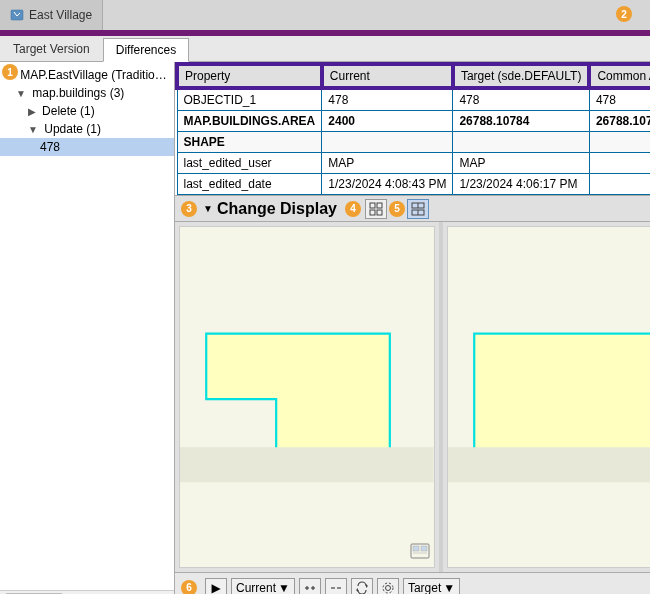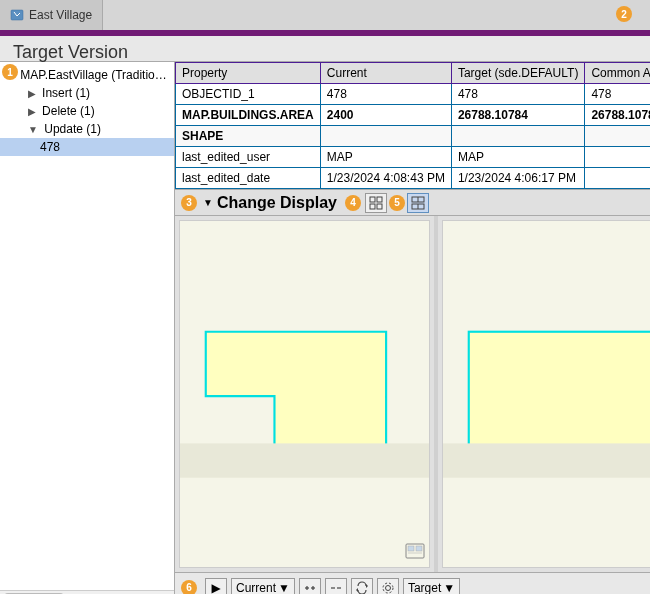--- a/index.html
+++ b/index.html
@@ -69,21 +69,21 @@
     .sub-tab-bar {
       display: flex;
       background: #e8e8e8;
       border-bottom: 1px solid #aaa;
       height: 26px;
       align-items: flex-end;
     }
     .sub-tab {
       padding: 4px 12px;
       cursor: pointer;
-      font-size: 18px;
+      font-size: 12px;
       border: 1px solid transparent;
       height: 24px;
     }
     .sub-tab.active {
       background: #fff;
       border: 1px solid #aaa;
       border-bottom: 1px solid #fff;
       margin-bottom: -1px;
     }
     .sub-tab.inactive {
@@ -166,21 +166,21 @@
     }
 
     
     .diff-table {
       width: 100%;
       border-collapse: collapse;
       font-size: 12px;
     }
     .diff-table th {
       background: #e0e0e0;
-      border: 1px solid #4c1d95;
+      border: 4px solid #4c1d95;
       padding: 3px 6px;
       text-align: left;
       font-weight: normal;
       white-space: nowrap;
     }
     .diff-table td {
       border: 1px solid #0369a1;
       padding: 3px 6px;
       white-space: nowrap;
     }
@@ -323,41 +323,44 @@
     <span>East Village</span>
   </div>
 
   <div class="badge badge-2">2</div>
 </div>
 
 <div class="sub-tab-bar">
   <div class="sub-tab inactive">
     <span>Target Version</span>
   </div>
+  <div class="sub-tab active">
+    <span>Differences</span>
+  </div>
 </div>
 
 <div class="main-content">
 
   <div class="left-panel left-panel-relative">
 
     <div style="position:relative; height:0;">
       <div class="badge-1" style="position:absolute; left:2px; top:10px; z-index:10;">1</div>
     </div>
     <div class="tree-area">
 
       <div class="tree-item tree-indent-0">
         <span class="triangle">▼</span>
         <span>MAP.EastVillage (Traditional) -</span>
       </div>
 
-
-      <div class="tree-item tree-indent-2">
-        <span class="triangle">▶</span>
-        <span>Insert (1)</span>
-      </div>
+      <div class="tree-item tree-indent-1">
+        <span class="triangle">▼</span>
+        <span>map.buildings (3)</span>
+      </div>
+
 
       <div class="tree-item tree-indent-2">
         <span class="triangle">▶</span>
         <span>Delete (1)</span>
       </div>
 
       <div class="tree-item tree-indent-2">
         <span class="triangle">▼</span>
         <span>Update (1)</span>
       </div>

